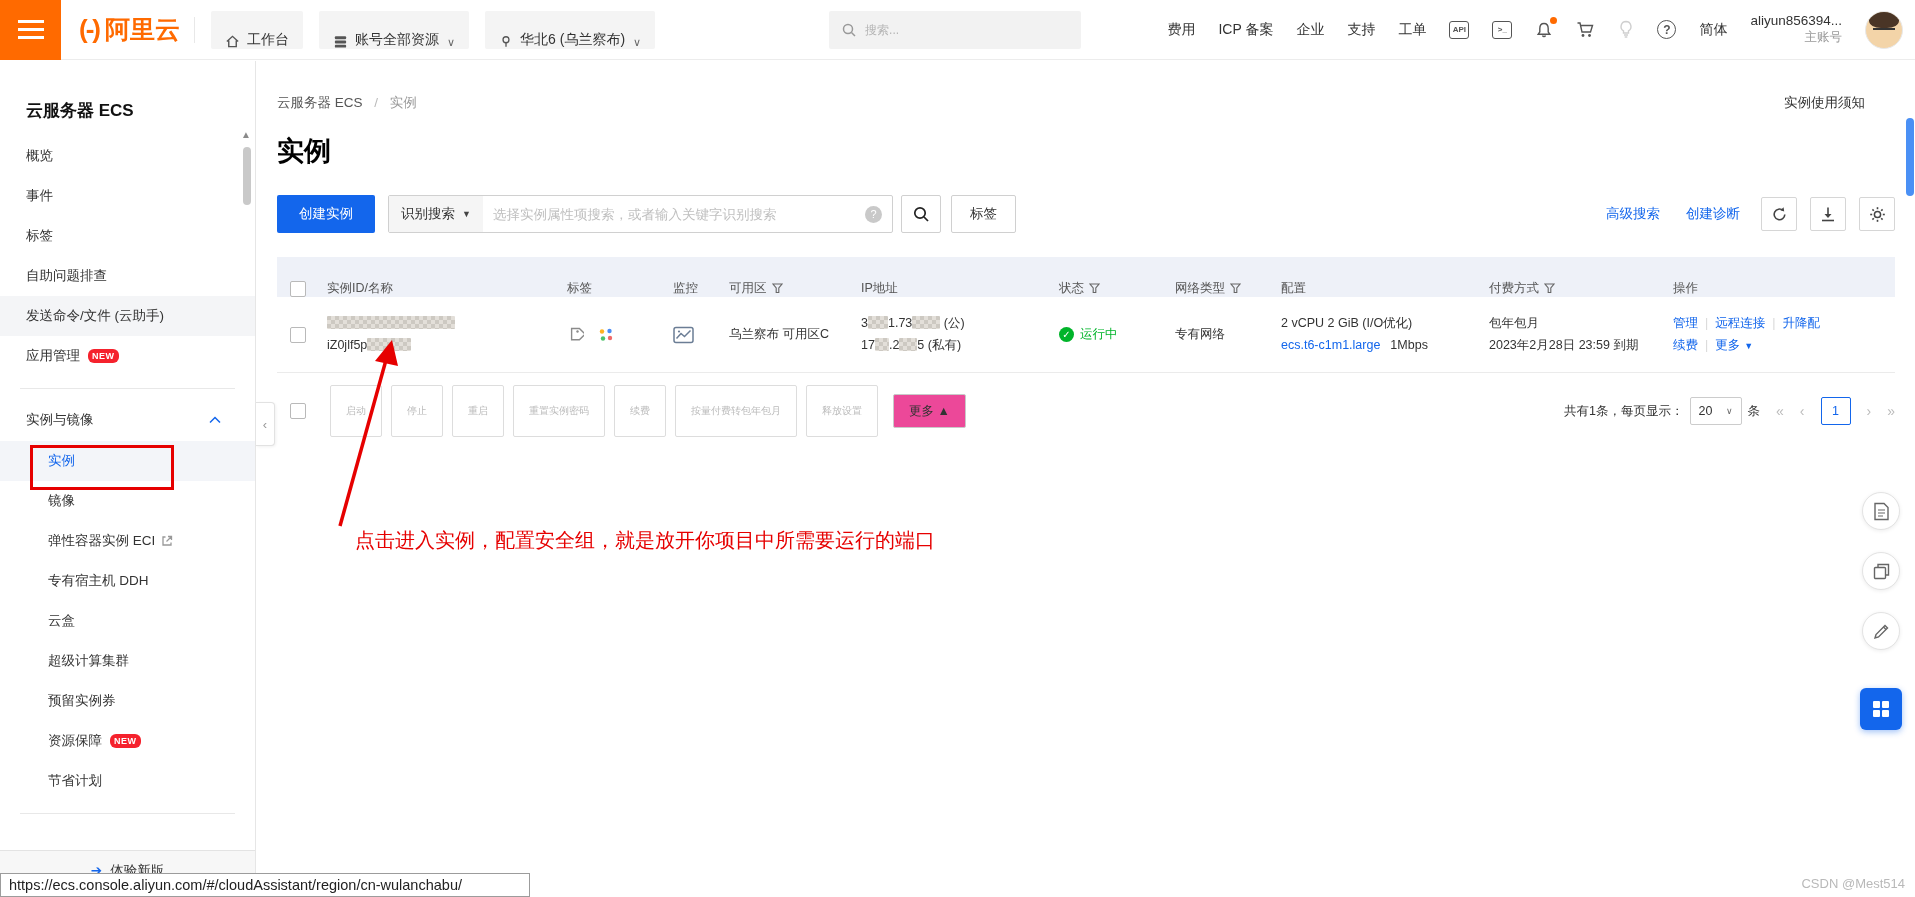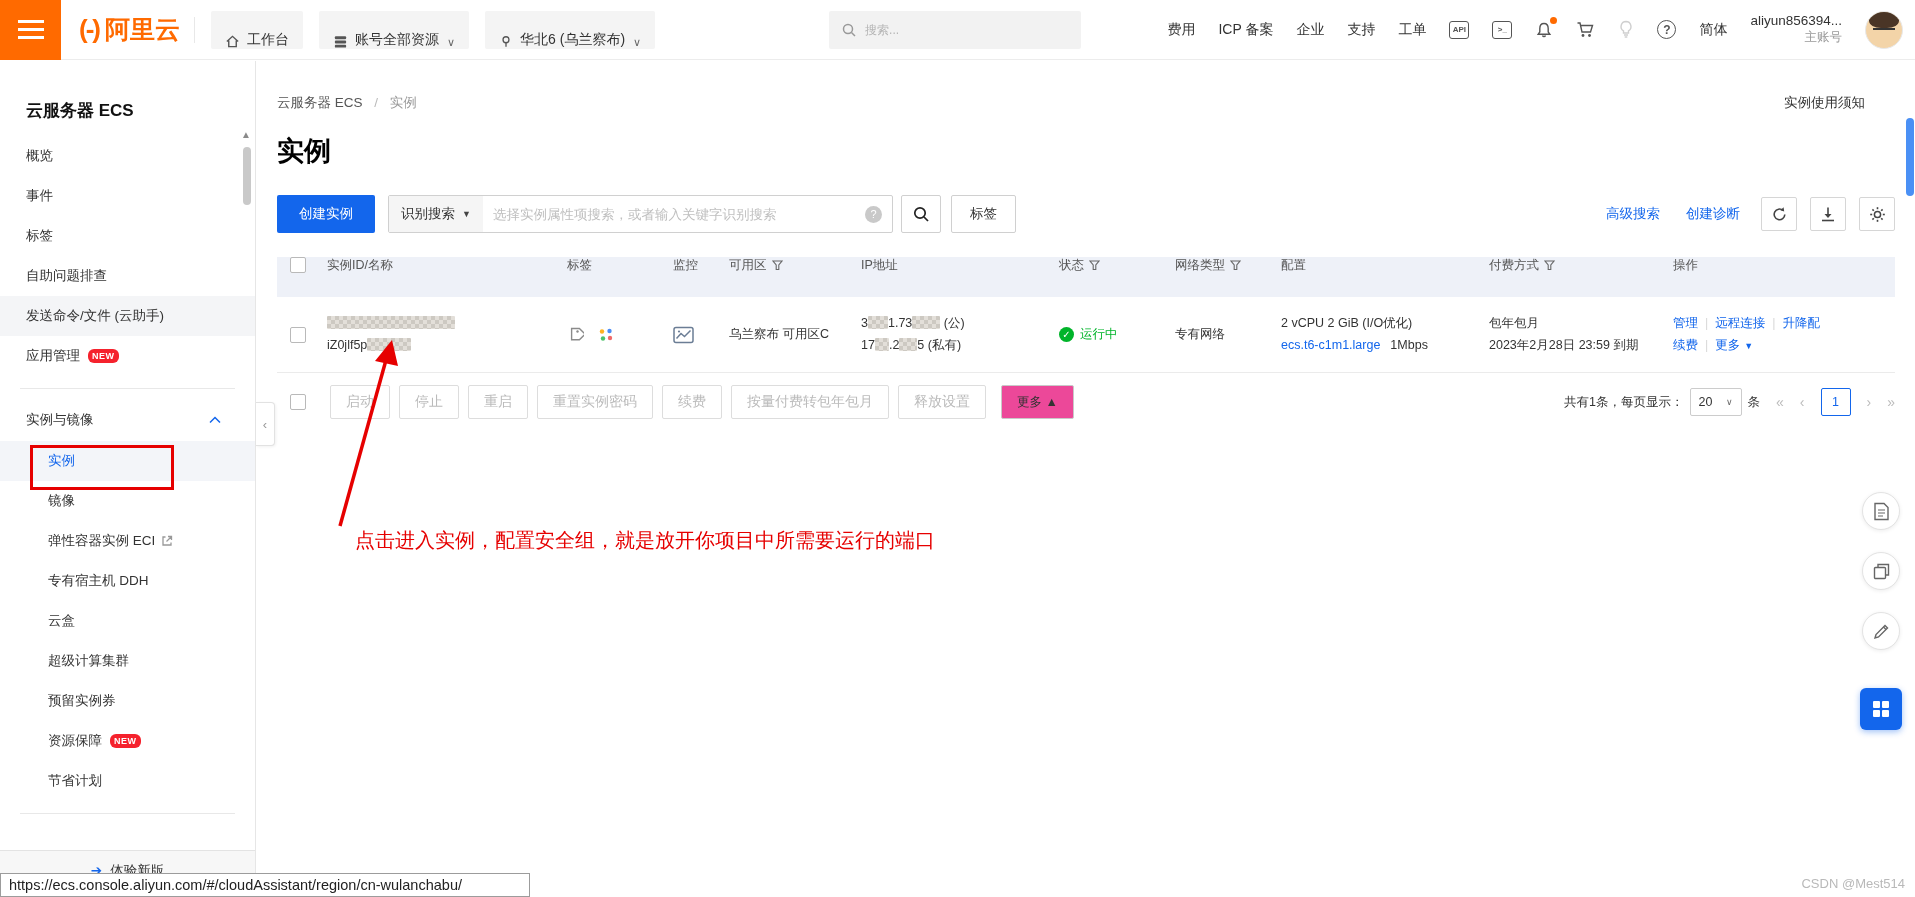--- a/index.html
+++ b/index.html
@@ -95,21 +95,21 @@
   .btn-sq { width:40px; height:38px; border:1px solid #d0d0d0; background:#fff; border-radius:2px;
             display:flex; align-items:center; justify-content:center; margin-left:8px; cursor:pointer; }
   .btn-tag { height:38px; border:1px solid #d0d0d0; background:#fff; border-radius:2px; font-size:13.5px;
              color:#333; padding:0 18px; margin-left:10px; cursor:pointer; font-family:inherit; }
   .tb-actions { margin-left:auto; display:flex; align-items:center; }
   .a-link { color:#1366ec; font-size:13.5px; cursor:pointer; margin-right:26px; white-space:nowrap; }
   .icon-btn { width:36px; height:34px; border:1px solid #d6d6d6; border-radius:2px; background:#fff;
               display:flex; align-items:center; justify-content:center; margin-left:13px; cursor:pointer; }
 
   
-  .thead { display:flex; align-items:flex-start; height:40px; background:#eef1f8; margin-top:24px; font-size:12.5px; color:#555; }
+  .thead { display:flex; align-items:flex-end; height:40px; background:#eef1f8; margin-top:24px; font-size:12.5px; color:#555; }
   .trow  { display:flex; align-items:center; min-height:76px; border-bottom:1px solid #ebebeb;
            font-size:12.5px; color:#333; background:#fff; }
   .col { padding-left:8px; display:flex; align-items:center; }
   .c-cb   { width:42px; justify-content:center; padding-left:0; }
   .c-id   { width:240px; }
   .c-tag  { width:106px; }
   .c-mon  { width:56px; }
   .c-zone { width:132px; }
   .c-ip   { width:198px; }
   .c-st   { width:116px; }
@@ -126,22 +126,22 @@
   .ok-badge { width:15px; height:15px; border-radius:50%; background:#00b42a; color:#fff; font-size:10px;
               font-weight:bold; display:flex; align-items:center; justify-content:center; margin-right:6px; }
   .blue { color:#1366ec; cursor:pointer; }
   .op-sep { color:#d9d9d9; margin:0 7px; }
   .op-caret { font-size:9px; margin-left:4px; }
   .bw { margin-left:10px; color:#333; }
 
   
   .batchbar { display:flex; align-items:center; margin-top:12px; }
   .batchbar .checkbox { margin:0 24px 0 13px; }
-  .btn-ghost { height:34px; border:1px solid #ddd; background:#fff; border-radius:2px; color:#bbb;
-               font-size:14px; padding:0 15px; margin-right:9px; font-family:Liberation Sans, sans-serif; cursor:default; white-space:nowrap; }
+  .btn-ghost { height:52px; border:1px solid #ddd; background:#fff; border-radius:2px; color:#bbb;
+               font-size:10px; padding:0 15px; margin-right:9px; font-family:Liberation Sans, sans-serif; cursor:default; white-space:nowrap; }
   .btn-more { height:34px; border:1px solid #c9c9c9; background:#ec4899; border-radius:2px; color:#333;
               font-size:12.5px; padding:0 15px; margin-left:6px; cursor:pointer; font-family:inherit; }
   .pager { margin-left:auto; display:flex; align-items:center; font-size:12.5px; color:#333; }
   .psize { height:28px; border:1px solid #ccc; border-radius:2px; display:flex; align-items:center;
            padding:0 8px; margin:0 6px; cursor:pointer; min-width:52px; justify-content:space-between; }
   .psize .tri { font-size:9px; color:#666; margin-left:8px; }
   .pg-nav { color:#bbb; font-size:14px; margin-left:16px; cursor:pointer; }
   .pg-cur { width:30px; height:28px; border:1px solid #1366ec; color:#1366ec; border-radius:2px;
             display:flex; align-items:center; justify-content:center; margin-left:16px; cursor:pointer; }
 

